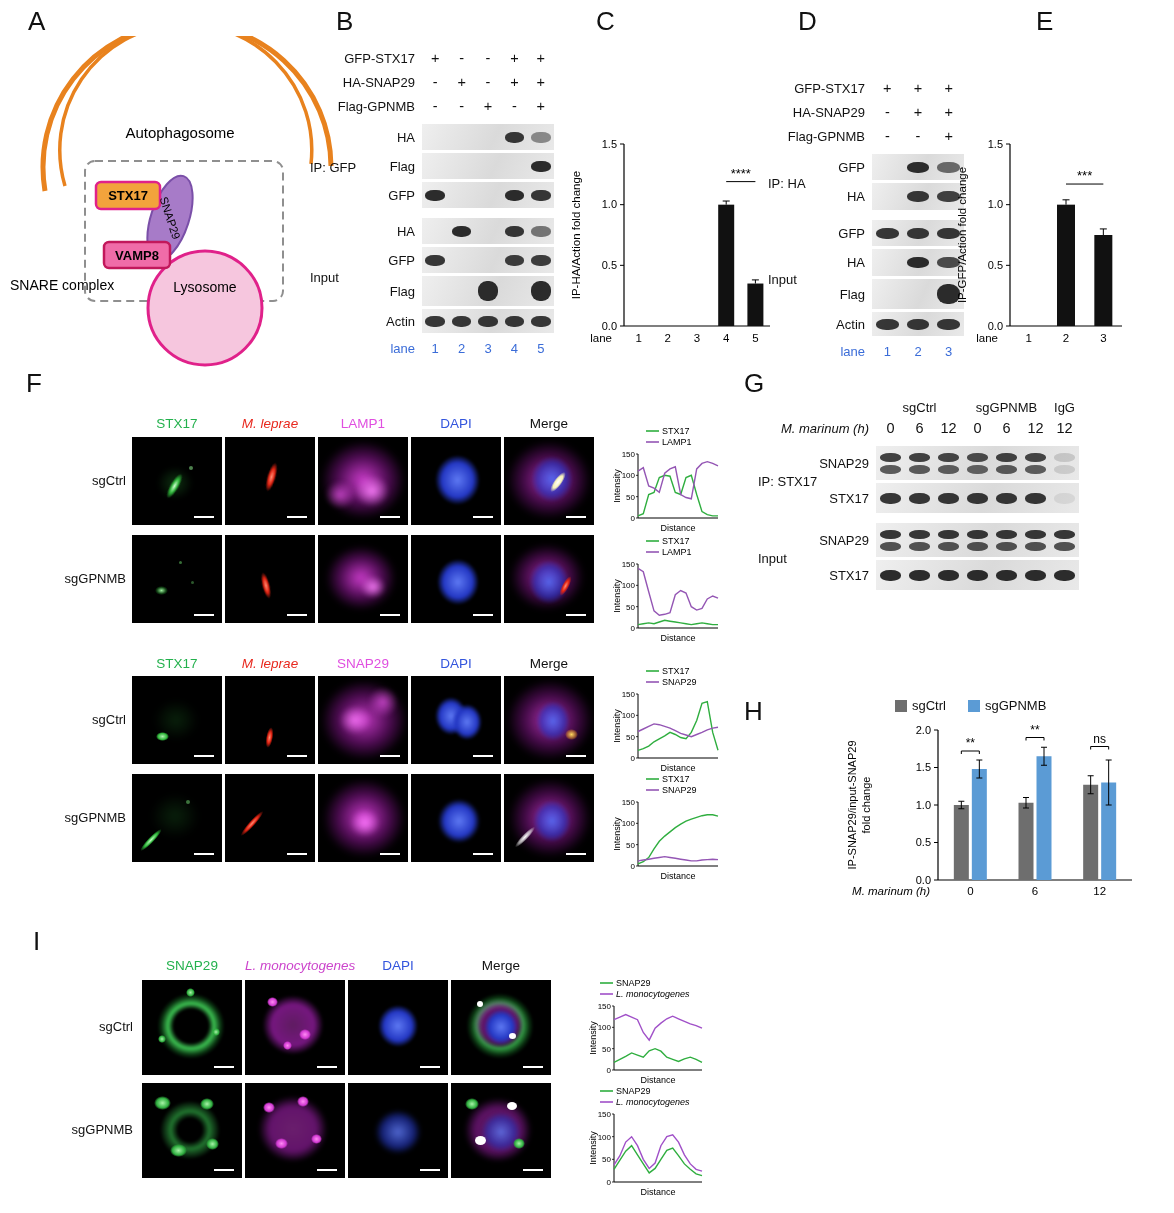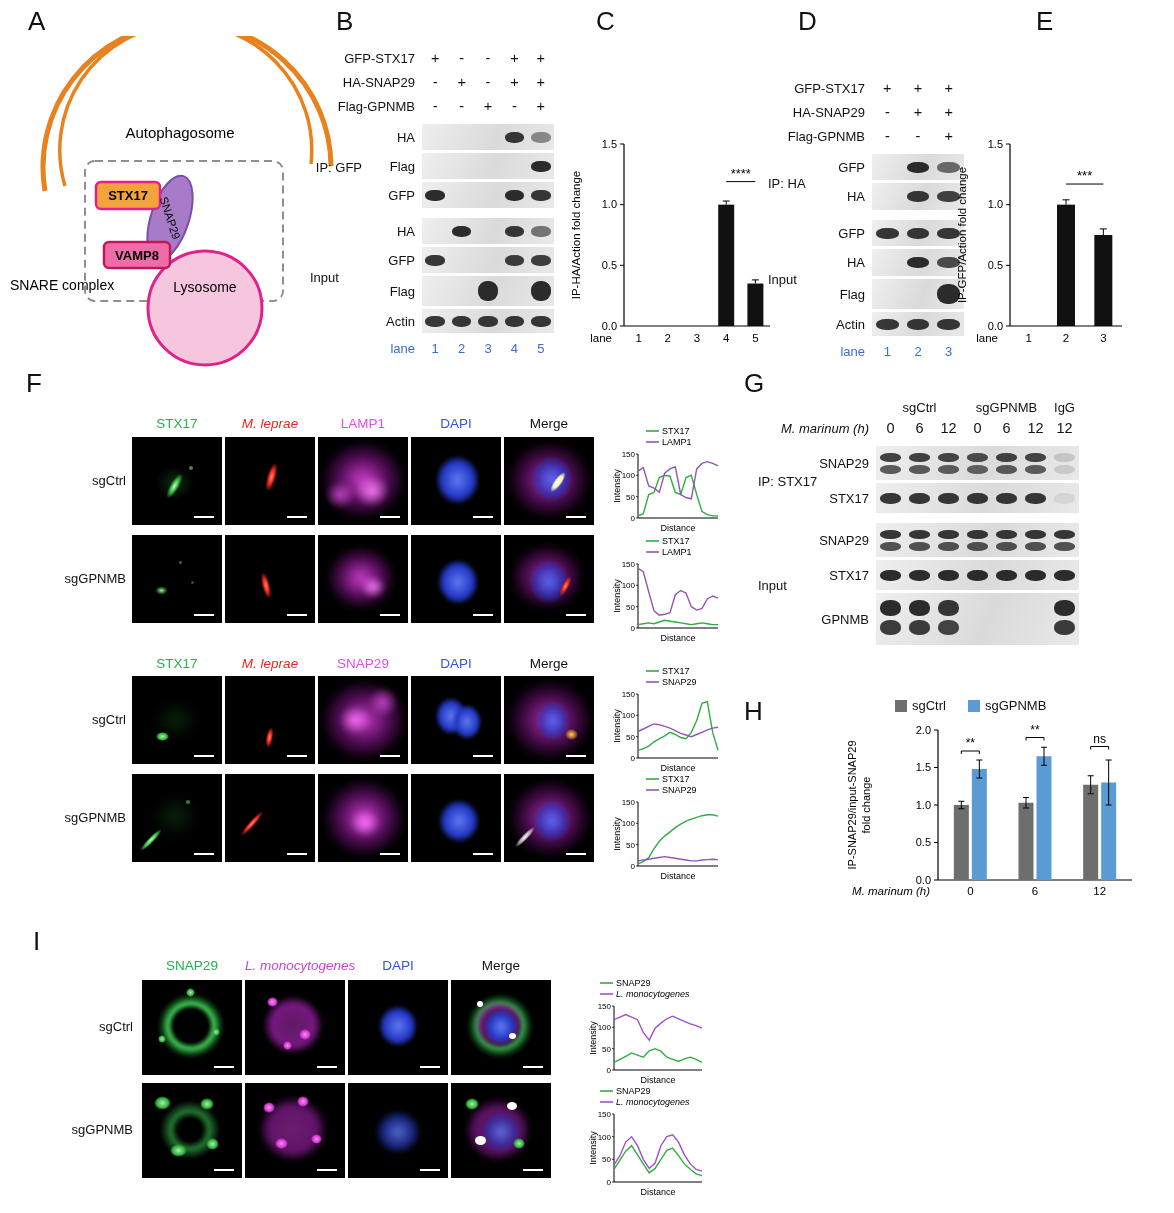--- a/index.html
+++ b/index.html
@@ -92,21 +92,21 @@
         <div class="wb-name" style="width: 112px;">Flag-GPNMB</div>
         <div class="wb-syms" style="width: 132px;">
           <span class="wb-sym">-</span>
           <span class="wb-sym">-</span>
           <span class="wb-sym">+</span>
           <span class="wb-sym">-</span>
           <span class="wb-sym">+</span>
         </div>
       </div>
       <div class="wb-group">
-        <div class="wb-grouplabel" style="width: 52px; text-align: right;">IP: GFP</div>
+        <div class="wb-grouplabel" style="width: 52px;">IP: GFP</div>
         <div class="wb-col">
           <div class="wb-row">
             <div class="wb-name" style="width: 60px;">HA</div>
             <div class="strip" style="width: 132px; height: 26px;">
               <i class="band" style="left: 82.6px; top: 7.5px; width: 19.5px; height: 11px; opacity: 0.85;"></i>
               <i class="band" style="left: 109px; top: 7.5px; width: 19.5px; height: 11px; opacity: 0.45;"></i>
             </div>
           </div>
           <div class="wb-row">
             <div class="wb-name" style="width: 60px;">Flag</div>
@@ -608,33 +608,20 @@
           <div class="wb-row">
             <div class="wb-name" style="width: 58px;">STX17</div>
             <div class="strip" style="width: 203px; height: 30px;">
               <i class="band" style="left: 3.8px; top: 9.5px; width: 21.5px; height: 11px; opacity: 0.9;"></i>
               <i class="band" style="left: 32.8px; top: 9.5px; width: 21.5px; height: 11px; opacity: 0.9;"></i>
               <i class="band" style="left: 61.8px; top: 9.5px; width: 21.5px; height: 11px; opacity: 0.9;"></i>
               <i class="band" style="left: 90.8px; top: 9.5px; width: 21.5px; height: 11px; opacity: 0.9;"></i>
               <i class="band" style="left: 119.8px; top: 9.5px; width: 21.5px; height: 11px; opacity: 0.9;"></i>
               <i class="band" style="left: 148.8px; top: 9.5px; width: 21.5px; height: 11px; opacity: 0.9;"></i>
               <i class="band" style="left: 177.8px; top: 9.5px; width: 21.5px; height: 11px; opacity: 0.9;"></i>
-            </div>
-          </div>
-          <div class="wb-row">
-            <div class="wb-name" style="width: 58px;">GPNMB</div>
-            <div class="strip" style="width: 203px; height: 52px;">
-              <i class="band" style="left: 3.8px; top: 7px; width: 21.5px; height: 16px; opacity: 0.9;"></i>
-              <i class="band" style="left: 3.8px; top: 27px; width: 21.5px; height: 15px; opacity: 0.828;"></i>
-              <i class="band" style="left: 32.8px; top: 7px; width: 21.5px; height: 16px; opacity: 0.9;"></i>
-              <i class="band" style="left: 32.8px; top: 27px; width: 21.5px; height: 15px; opacity: 0.828;"></i>
-              <i class="band" style="left: 61.8px; top: 7px; width: 21.5px; height: 16px; opacity: 0.85;"></i>
-              <i class="band" style="left: 61.8px; top: 27px; width: 21.5px; height: 15px; opacity: 0.782;"></i>
-              <i class="band" style="left: 177.8px; top: 7px; width: 21.5px; height: 16px; opacity: 0.9;"></i>
-              <i class="band" style="left: 177.8px; top: 27px; width: 21.5px; height: 15px; opacity: 0.828;"></i>
             </div>
           </div>
         </div>
       </div>
     </div>
 
   <div id="h-legend" style="left:895px;top:698px">
       <div class="li">
         <span class="sq" style="background: rgb(110, 110, 110);"></span>
         <span>sgCtrl</span>

